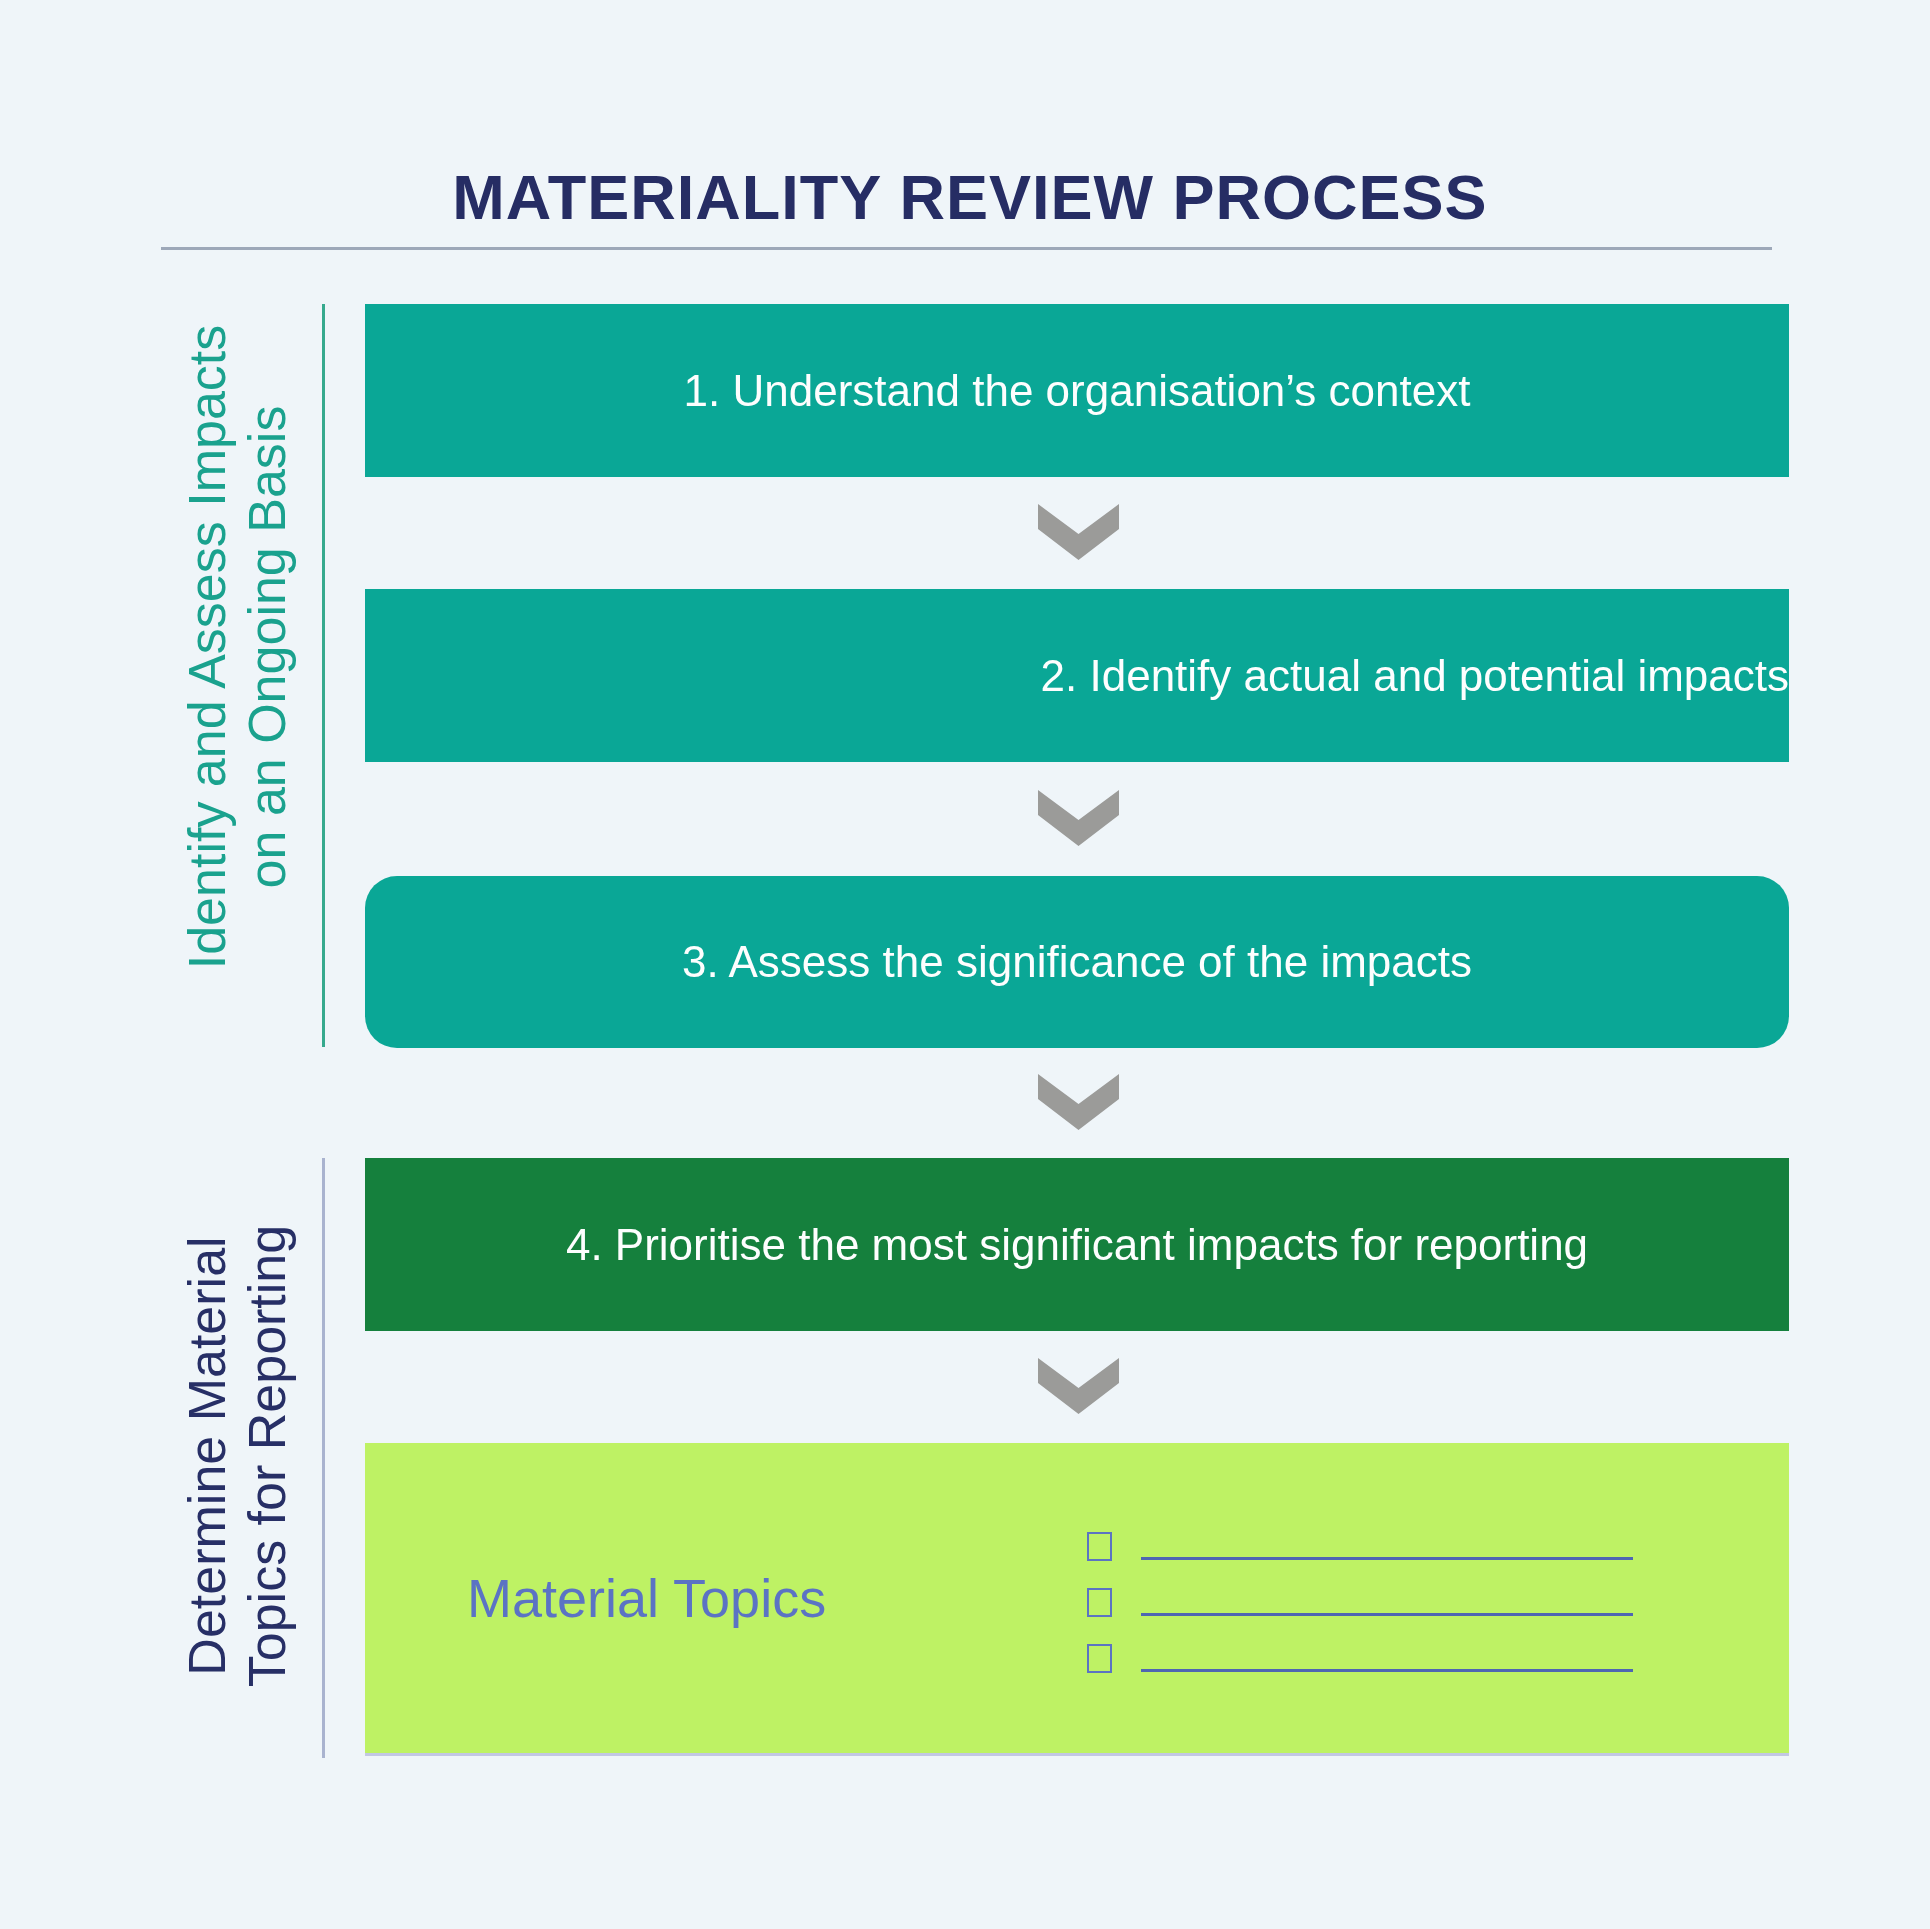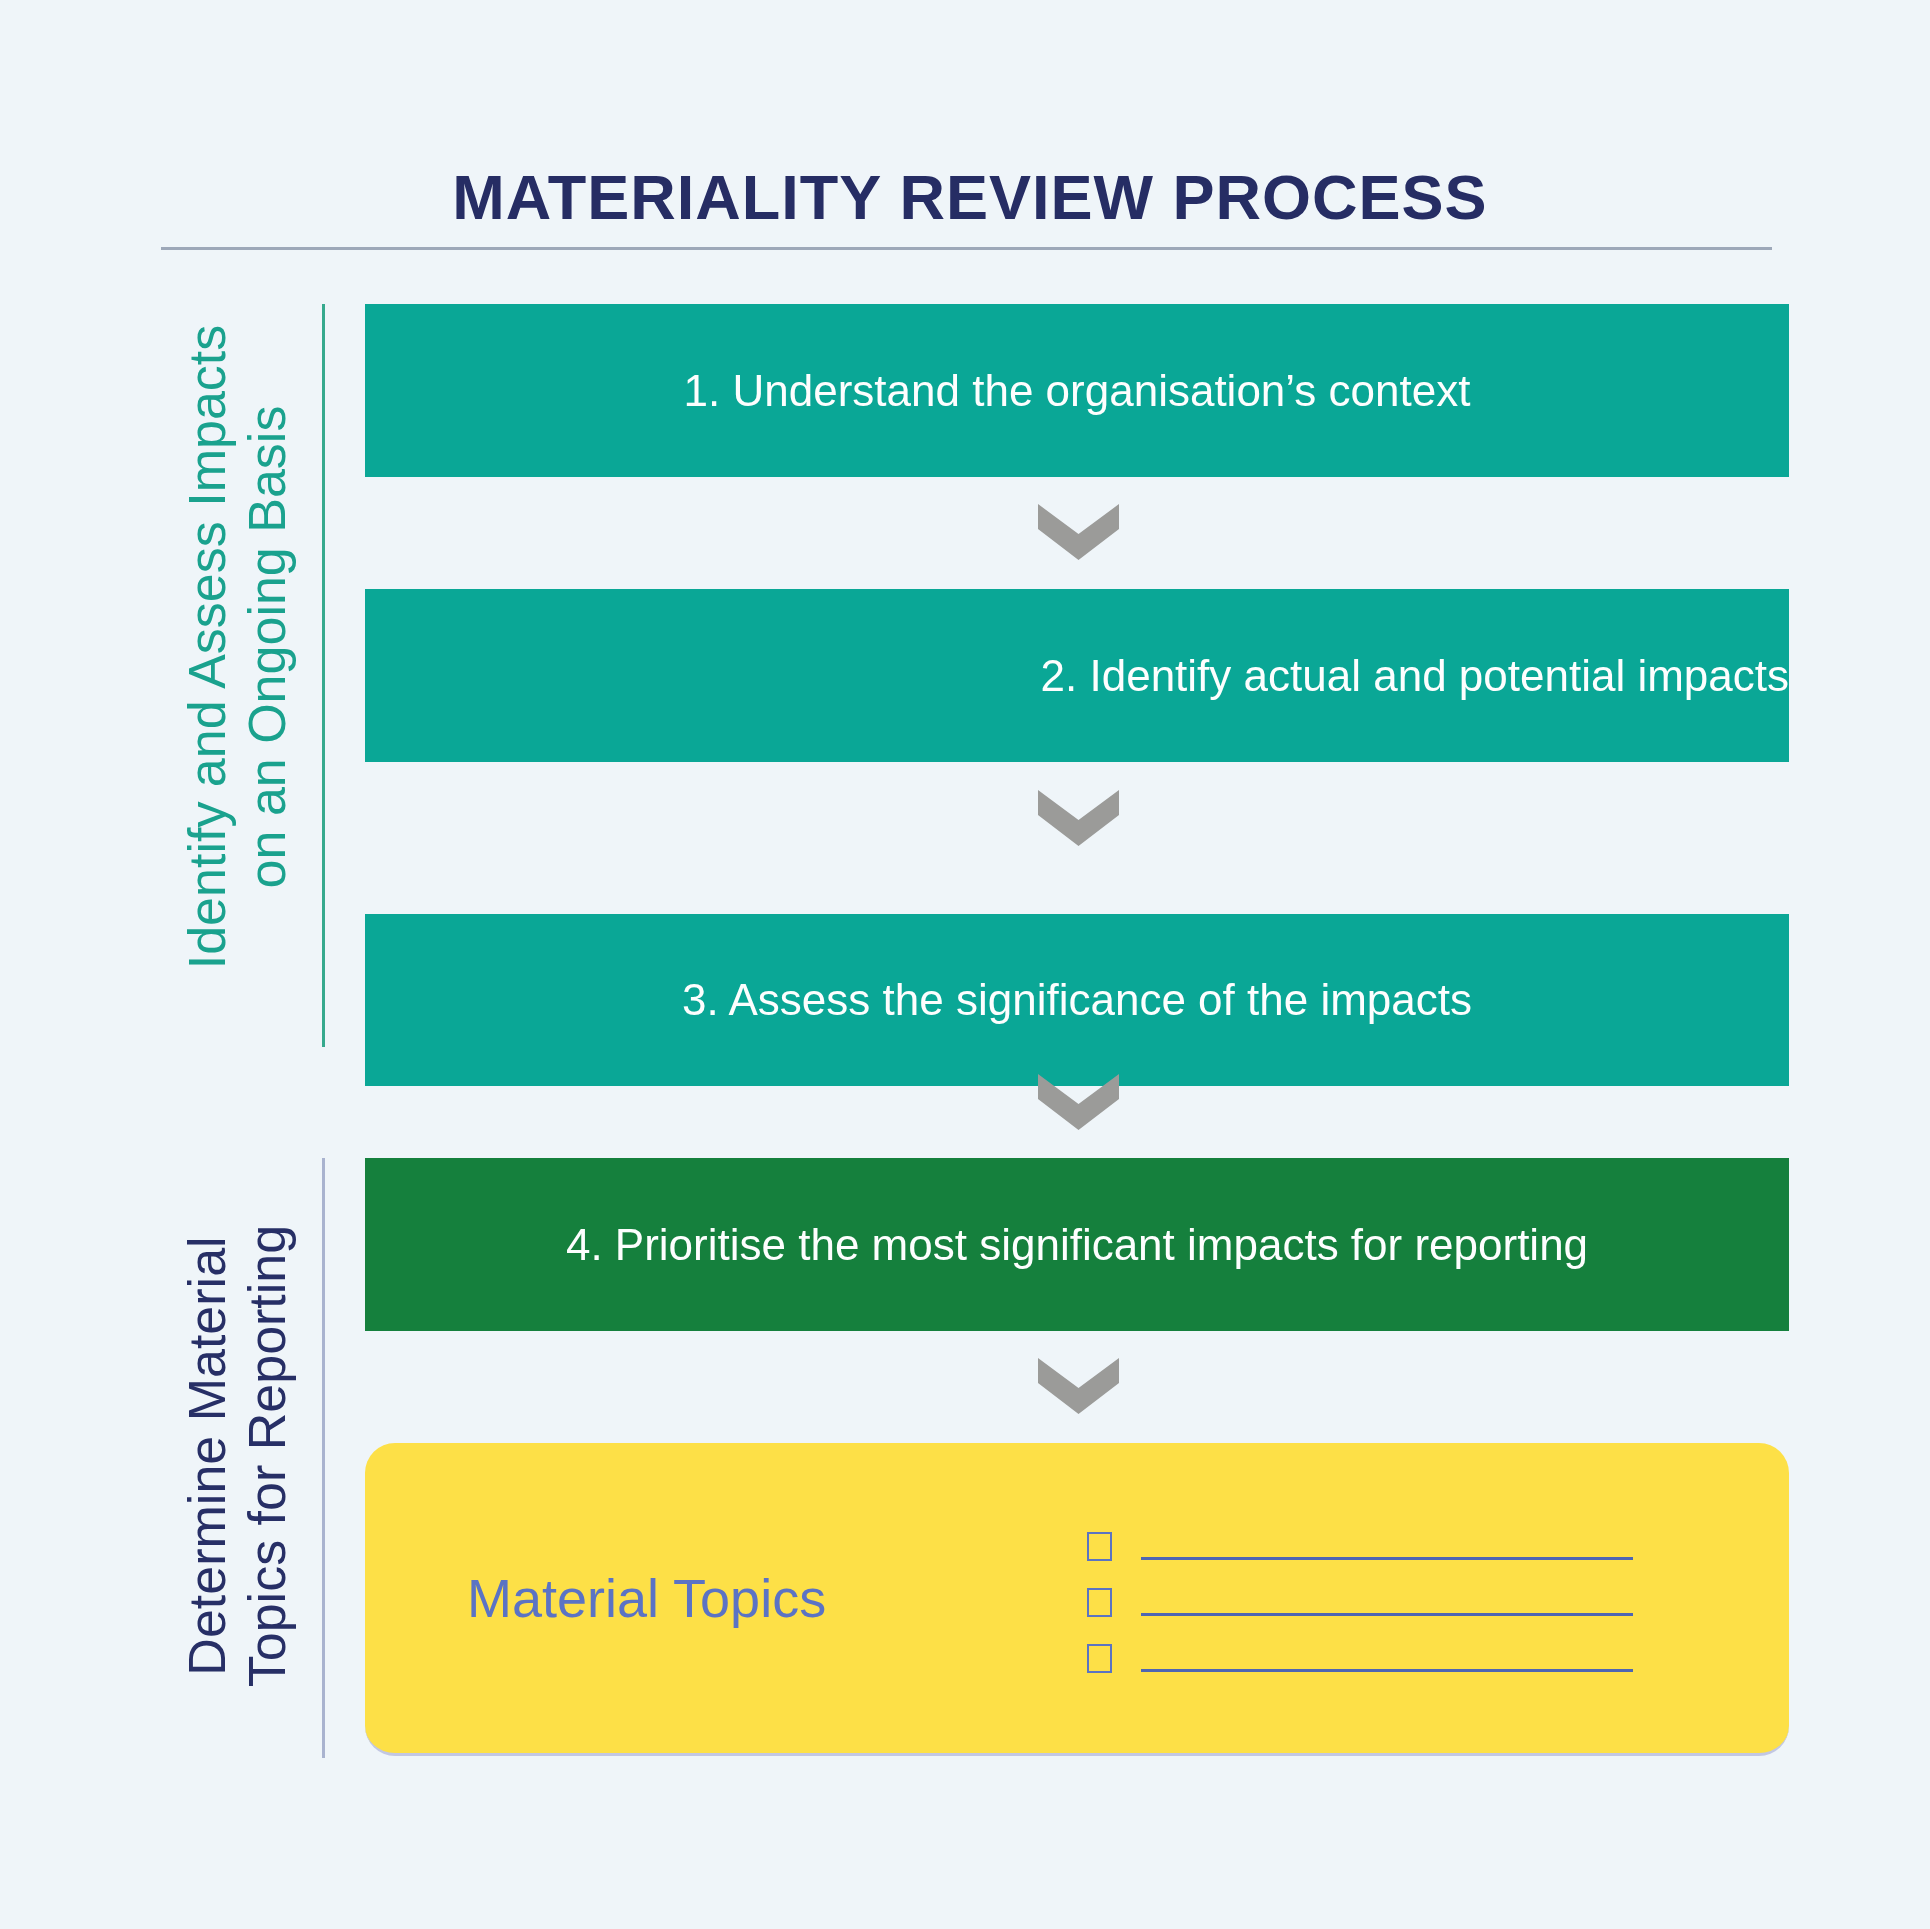--- a/index.html
+++ b/index.html
@@ -45,33 +45,32 @@
   .step{
     position:absolute;left:365px;width:1424px;
     display:flex;align-items:center;justify-content:center;
     color:#fdfefe;font-size:44px;font-weight:400;
     text-align:center;
   }
   .step.teal{background:#0aa796;}
   .step.navy{background:#15803d;}
   .step1{top:304px;height:173px;}
   .step2{top:589px;height:173px;justify-content:flex-end;}
-  .step3{top:914px;height:172px;}
+  .step3{top:876px;height:172px;border-radius:32px;}
   .step4{top:1158px;height:173px;}
   .chevron{
     position:absolute;left:1038px;width:81px;height:56px;
   }
   .chev1{top:504px;} .chev2{top:790px;} .chev3{top:1074px;} .chev4{top:1358px;}
   .chevron svg{display:block;}
   .output-box{
     position:absolute;left:365px;top:1443px;width:1424px;height:313px;
-    background:#fde047;
+    background:#bef264;
     border-bottom:3.8px solid #c2c7e3;
     box-sizing:border-box;
-    border-radius:30px;
   }
   .output-label{
     position:absolute;left:102px;top:50%;
     transform:translateY(-50%);
     font-size:54px;color:#5b73c4;font-weight:400;
     white-space:nowrap;
   }
   .checklist{
     position:absolute;left:722px;top:89px;
     display:flex;flex-direction:column;gap:27px;

